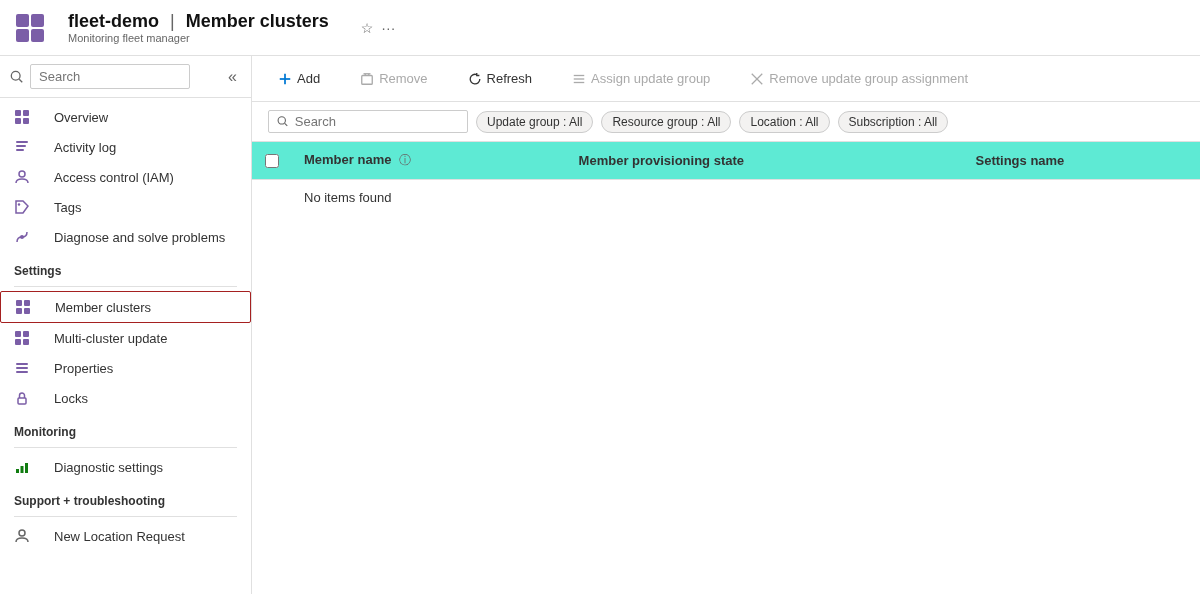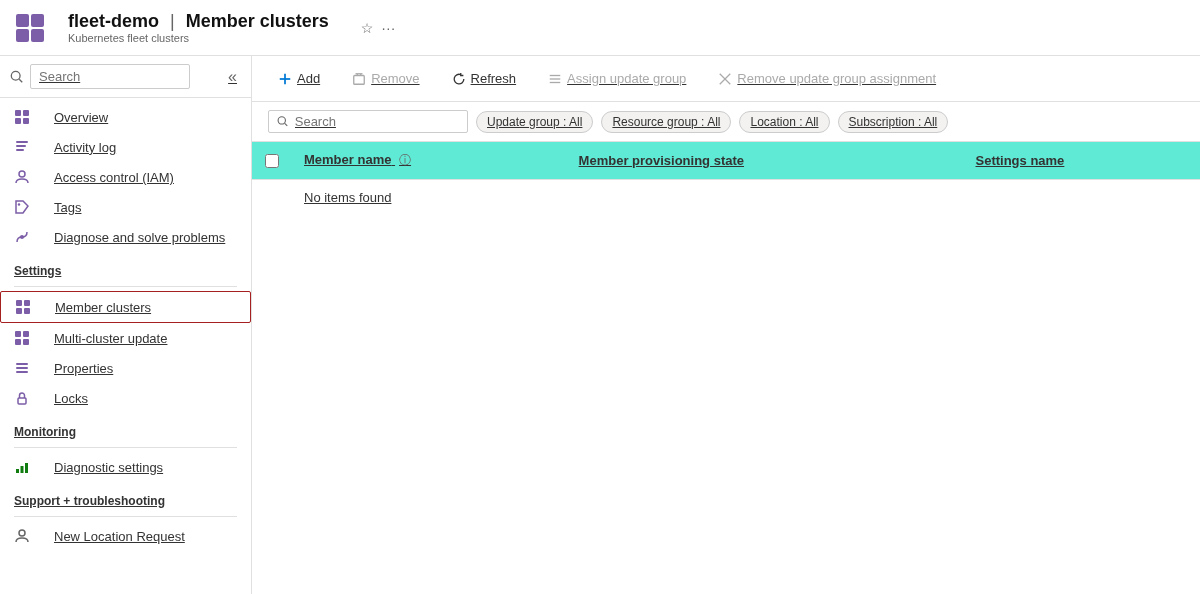--- a/index.html
+++ b/index.html
@@ -23,21 +23,21 @@
       font-weight: 600;
       color: #111;
     }
     .header-title-main span.separator { color: #666; font-weight: 300; margin: 0 6px; }
     .header-title-main span.page-name { font-weight: 600; }
     .header-subtitle { font-size: 11px; color: #666; }
     .header-actions { display: flex; gap: 8px; margin-left: 8px; }
     .star-icon, .ellipsis-icon { cursor: pointer; color: #666; font-size: 14px; }
 
     
-    .layout { display: flex; flex: 1; overflow: hidden; text-decoration: underline; }
+    .layout { display: flex; flex: 1; overflow: hidden; }
 
     
     .sidebar {
       width: 252px;
       min-width: 252px;
       border-right: 1px solid #e0e0e0;
       display: flex;
       flex-direction: column;
       overflow-y: auto;
       background: #fff;
@@ -105,21 +105,21 @@
     
     .main-content {
       flex: 1;
       display: flex;
       flex-direction: column;
       overflow: hidden;
     }
     .toolbar {
       display: flex;
       align-items: flex-start;
-      gap: 12px;
+      gap: 20px;
       padding: 10px 16px;
       border-bottom: 1px solid #e0e0e0;
     }
     .toolbar-btn {
       display: flex;
       align-items: center;
       gap: 5px;
       padding: 5px 10px;
       background: none;
       border: none;
@@ -221,21 +221,21 @@
       <div></div>
       <div></div>
       <div></div>
   </div>
   <div class="header-title">
     <div class="header-title-main">
       <span>fleet-demo</span>
       <span class="separator">|</span>
       <span class="page-name">Member clusters</span>
     </div>
-    <div class="header-subtitle">Kubernetes fleet clusters</div>
+    <div class="header-subtitle">Monitoring fleet manager</div>
   </div>
   <div class="header-actions">
     <span class="star-icon">☆</span>
     <span class="ellipsis-icon">···</span>
   </div>
 </div>
 
 <div class="layout">
 
   <div class="sidebar">

